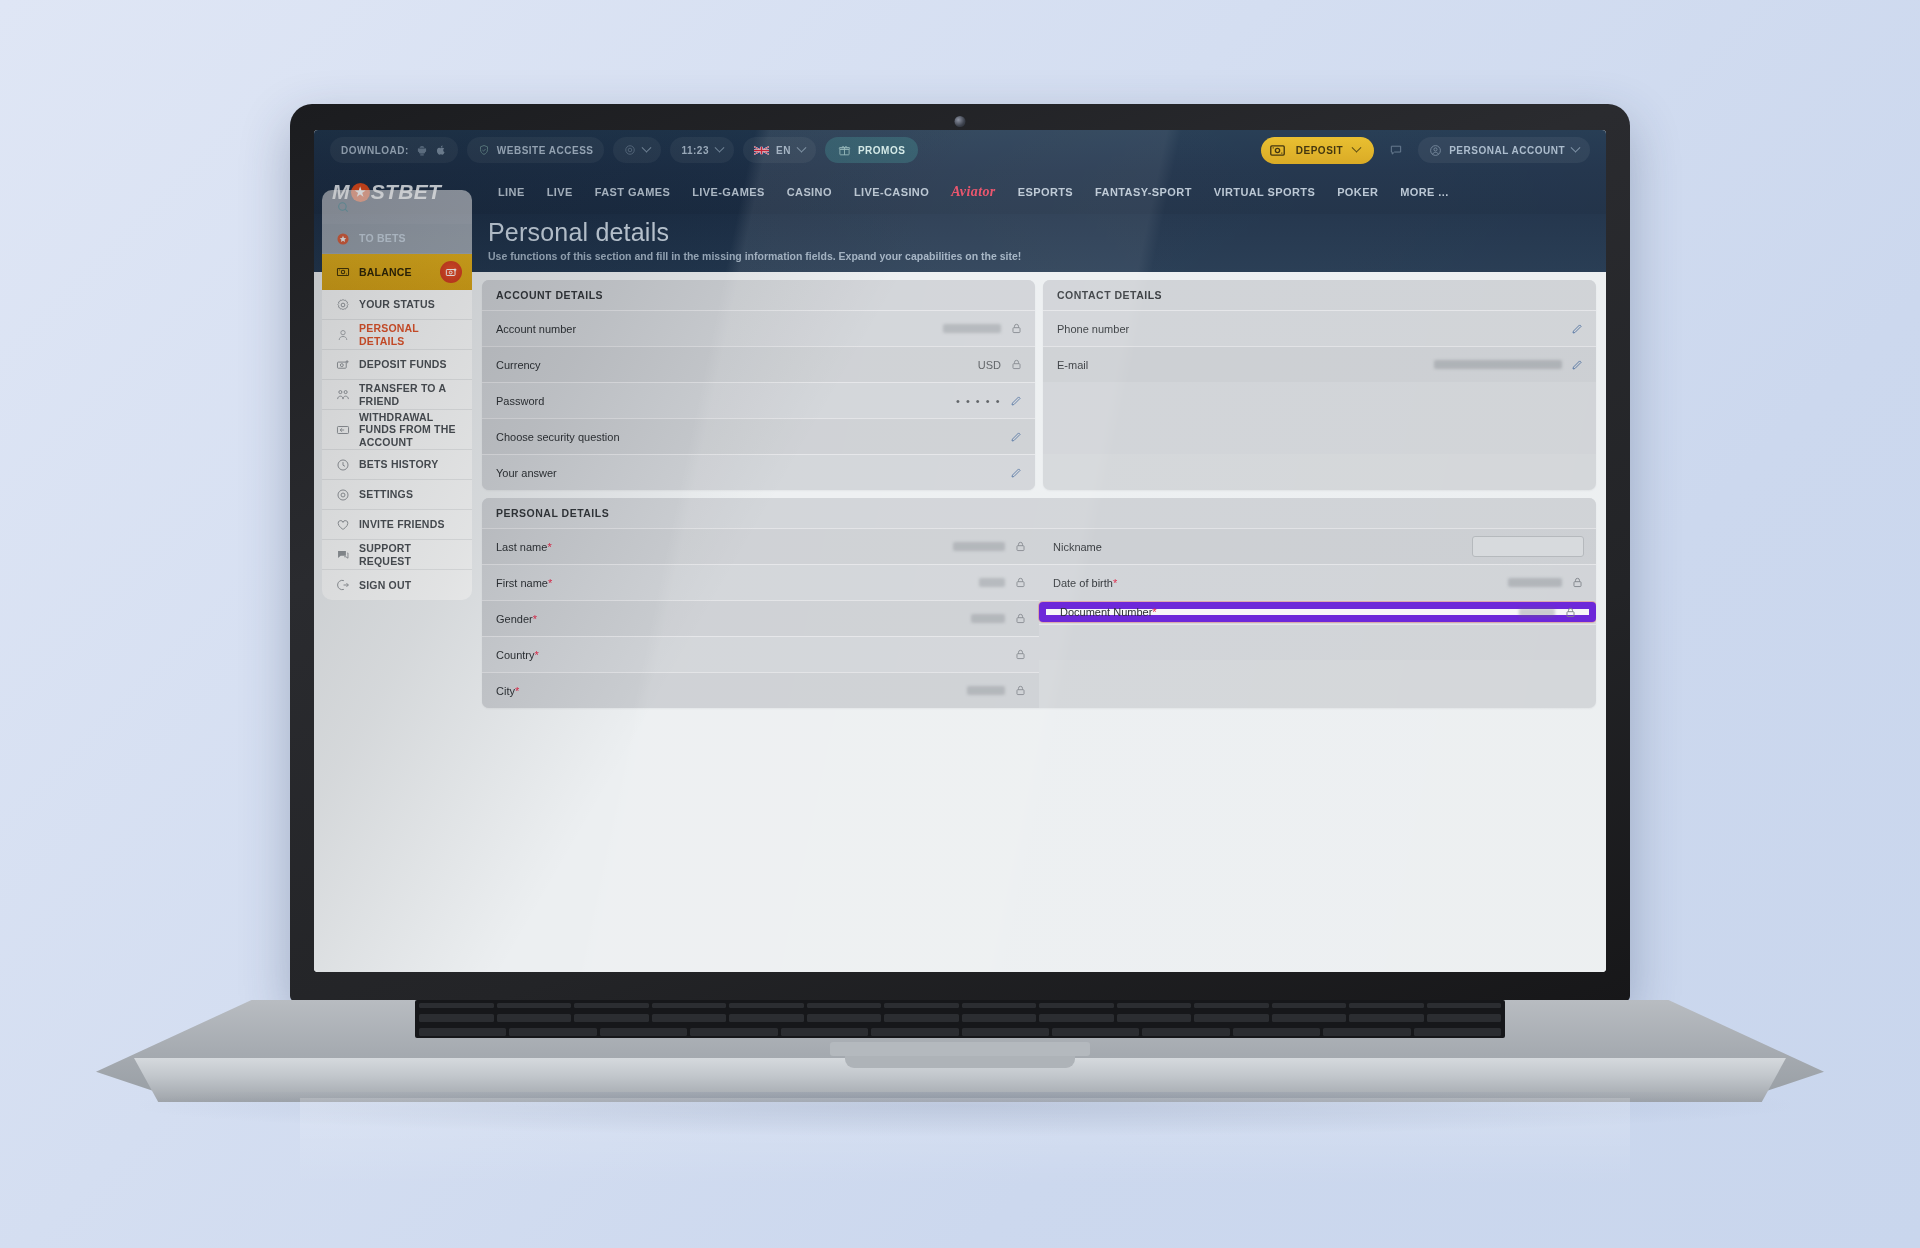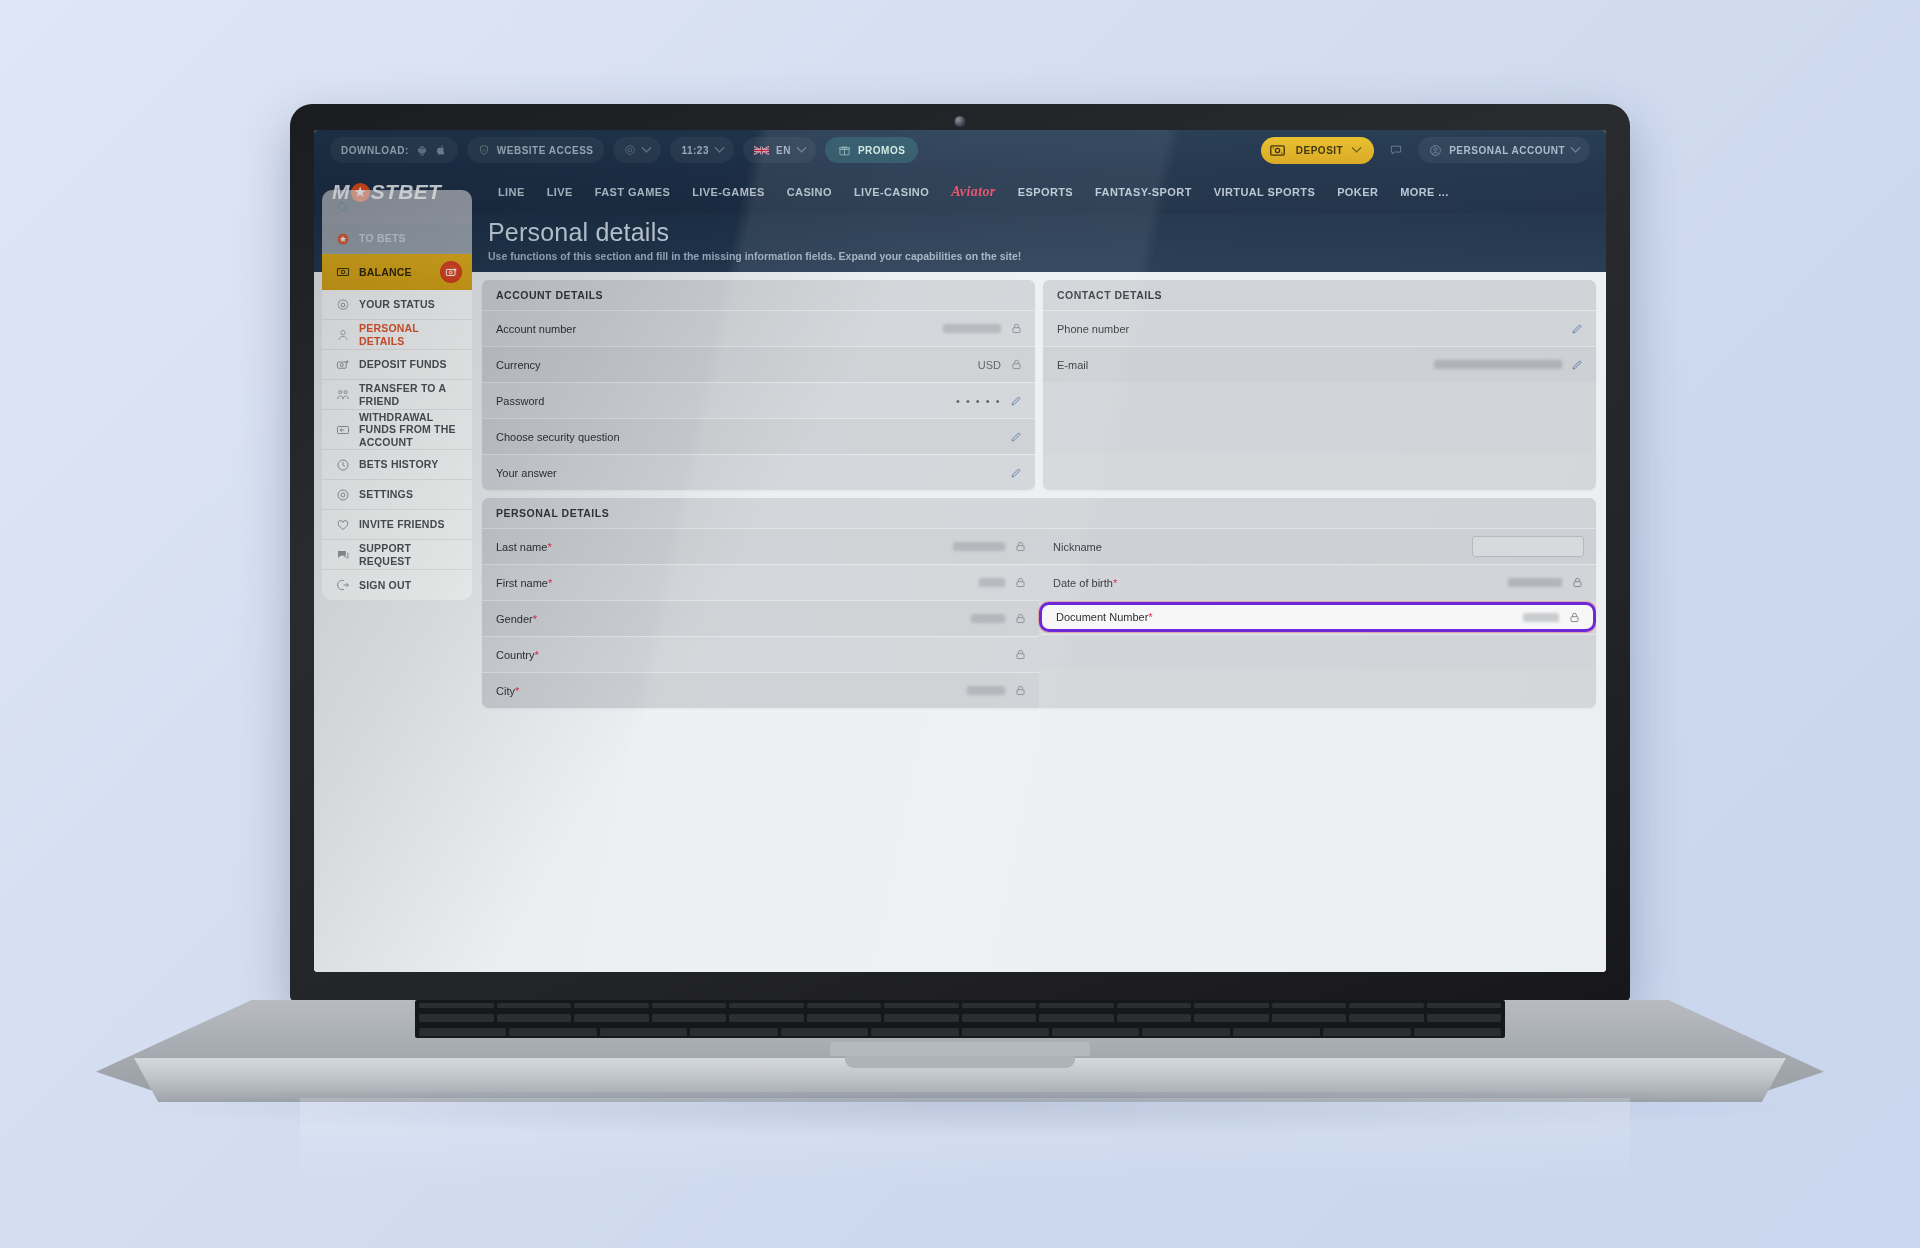--- a/index.html
+++ b/index.html
@@ -178,23 +178,23 @@
   .panel-pd { min-height: 182px; }
 
   .pd-wrap { display: flex; }
   .pd-col { flex: 1; }
   .pd-col .row:first-child { border-top: 1px solid rgba(255,255,255,0.42); }
   .pd-spacer { height: 36px; background: #d0d3d7; border-top: 1px solid rgba(255,255,255,0.42); }
 
   .row.highlight {
     position: relative; z-index: 5;
     background: #f7f7f8;
-    border: 3px solid #6d28d9;
-    border-radius: 10px;
-    height: 30px;
+    border: 7px solid #6d28d9;
+    border-radius: 4px;
+    height: 20px;
     margin: 2px 0;
     box-shadow: 0 0 0 1px rgba(240,37,37,0.25);
   }
 
   
   .glare {
     position: absolute; inset: 0; pointer-events: none;
     background:
       linear-gradient(102deg,
         rgba(255,255,255,0.0) 0%,

